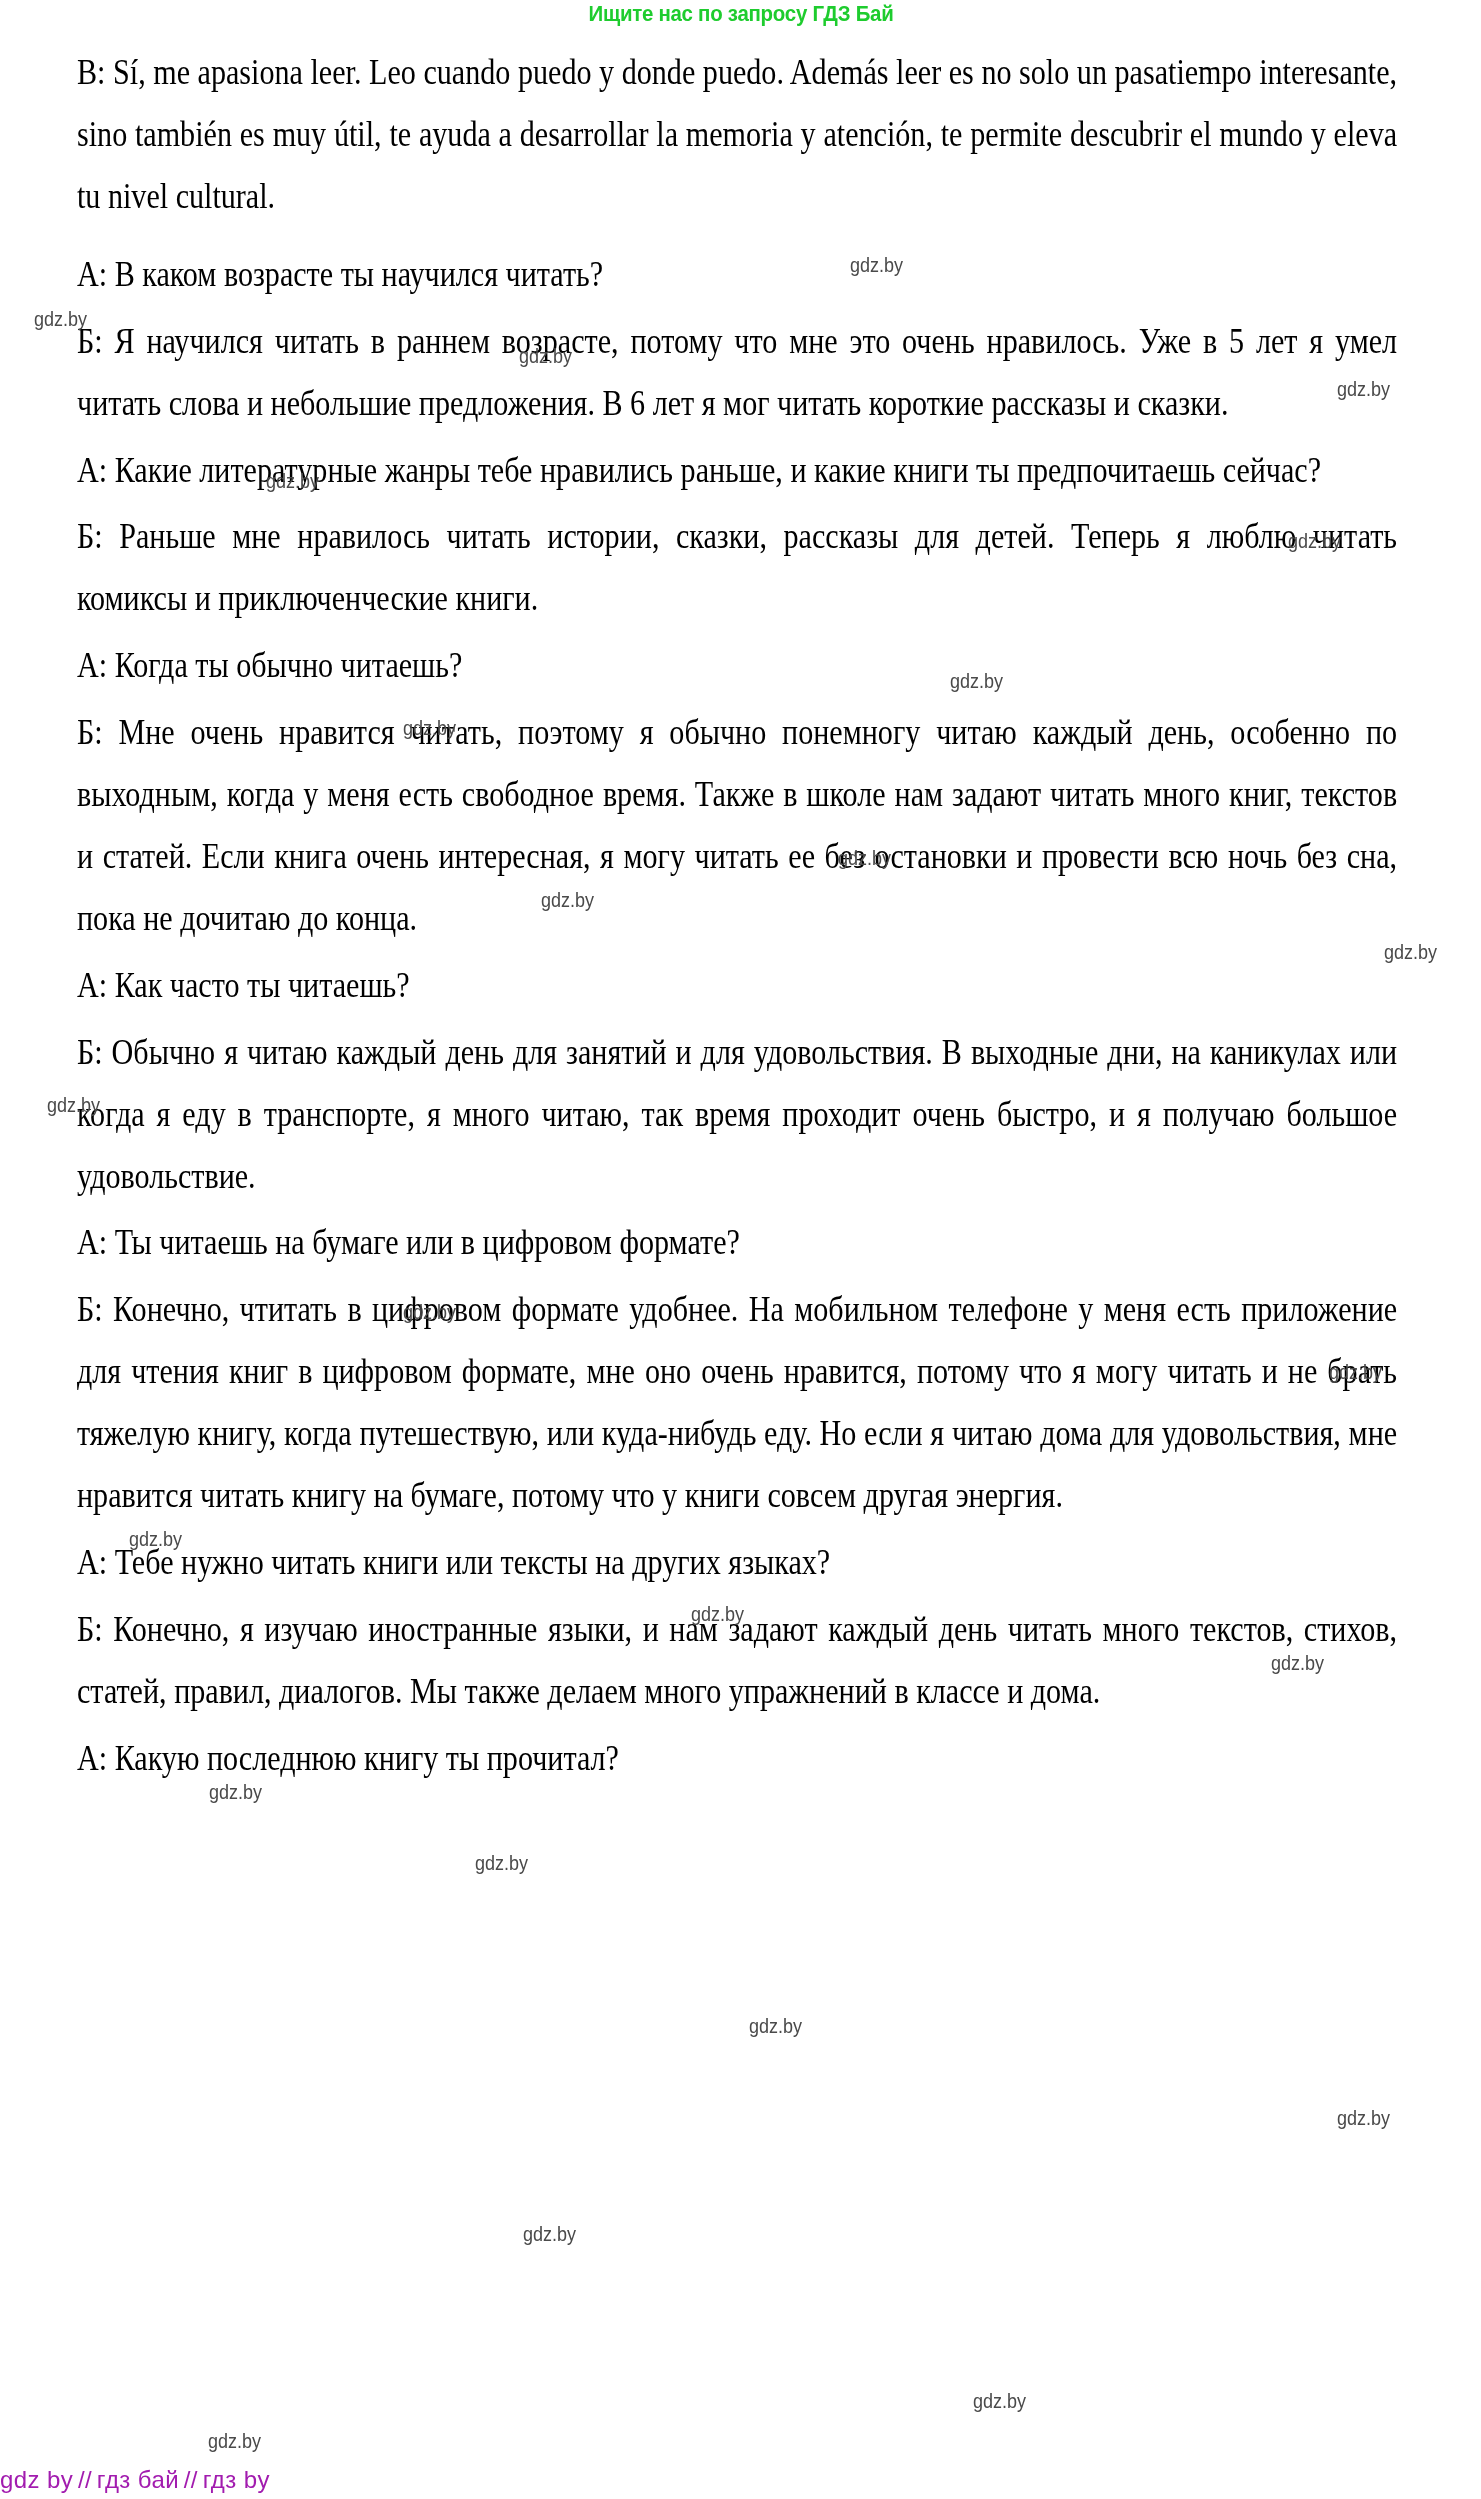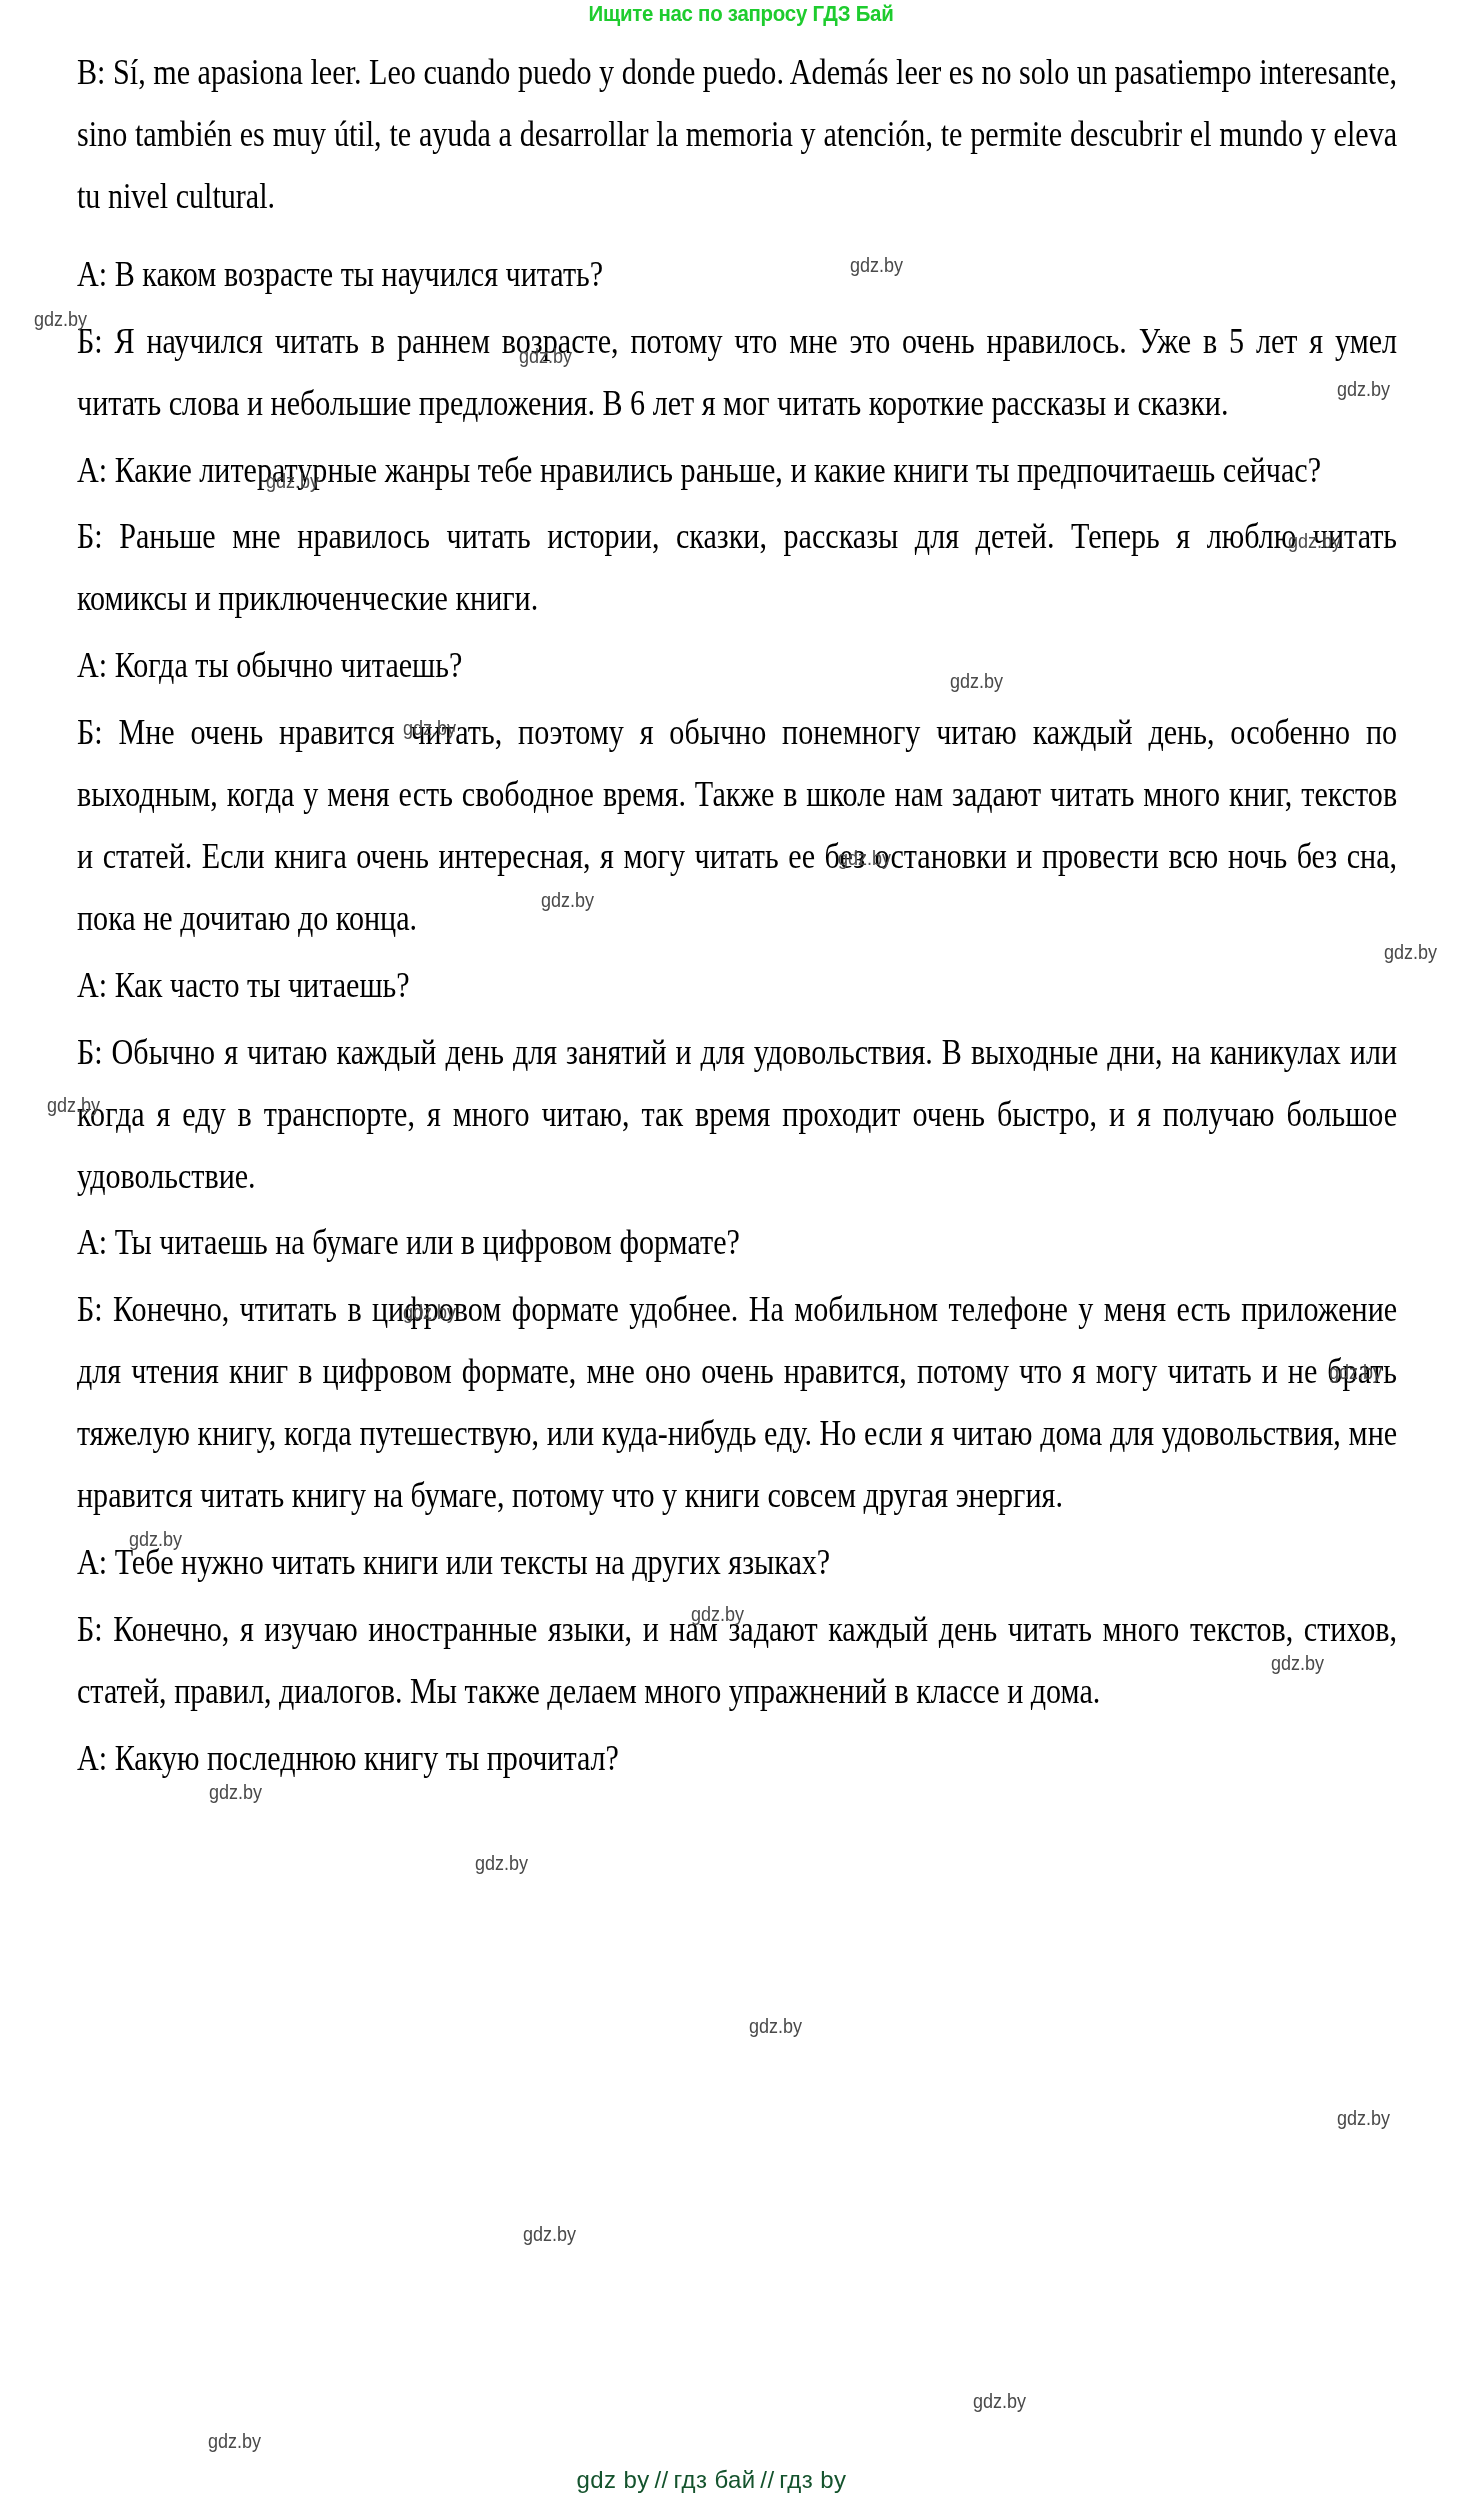--- a/index.html
+++ b/index.html
@@ -62,24 +62,24 @@
     z-index:4;
     transform:scaleX(0.9);
     transform-origin:left top;
     pointer-events:none;
   }
 
   
   #site-footer {
     position:absolute;
     left:0; bottom:6.4px; width:1423px;
-    text-align:center;
+    text-align:left;
     font-family:"Liberation Sans", sans-serif;
     font-size:24px;
-    color:#14532d;
+    color:#a21caf;
     letter-spacing:0.4px;
     white-space:nowrap;
   }
   #site-footer .sep { padding:0 4.8px; }
 </style>
 </head>
 <body>
 
 <div id="site-header">Ищите нас по запросу ГДЗ Бай</div>
 

